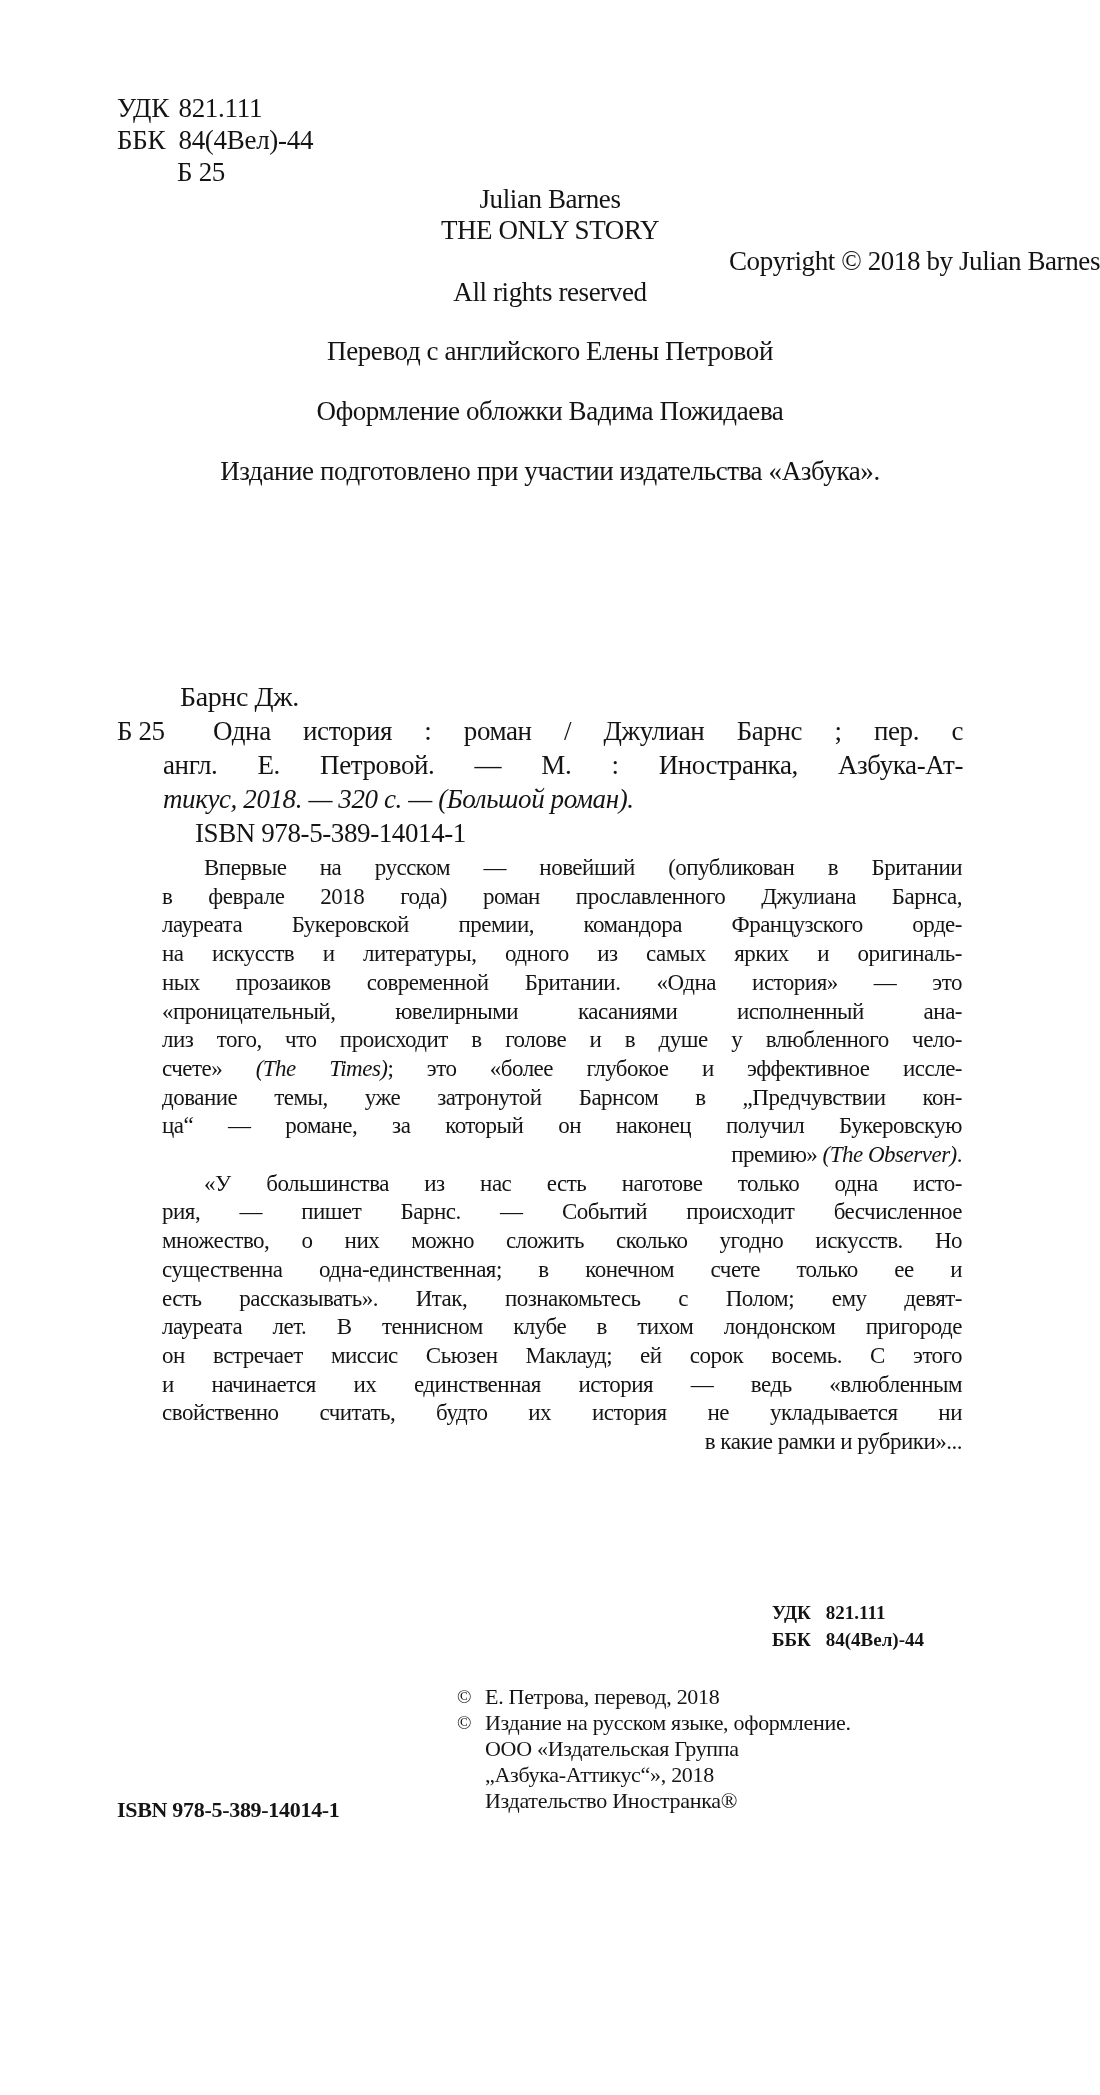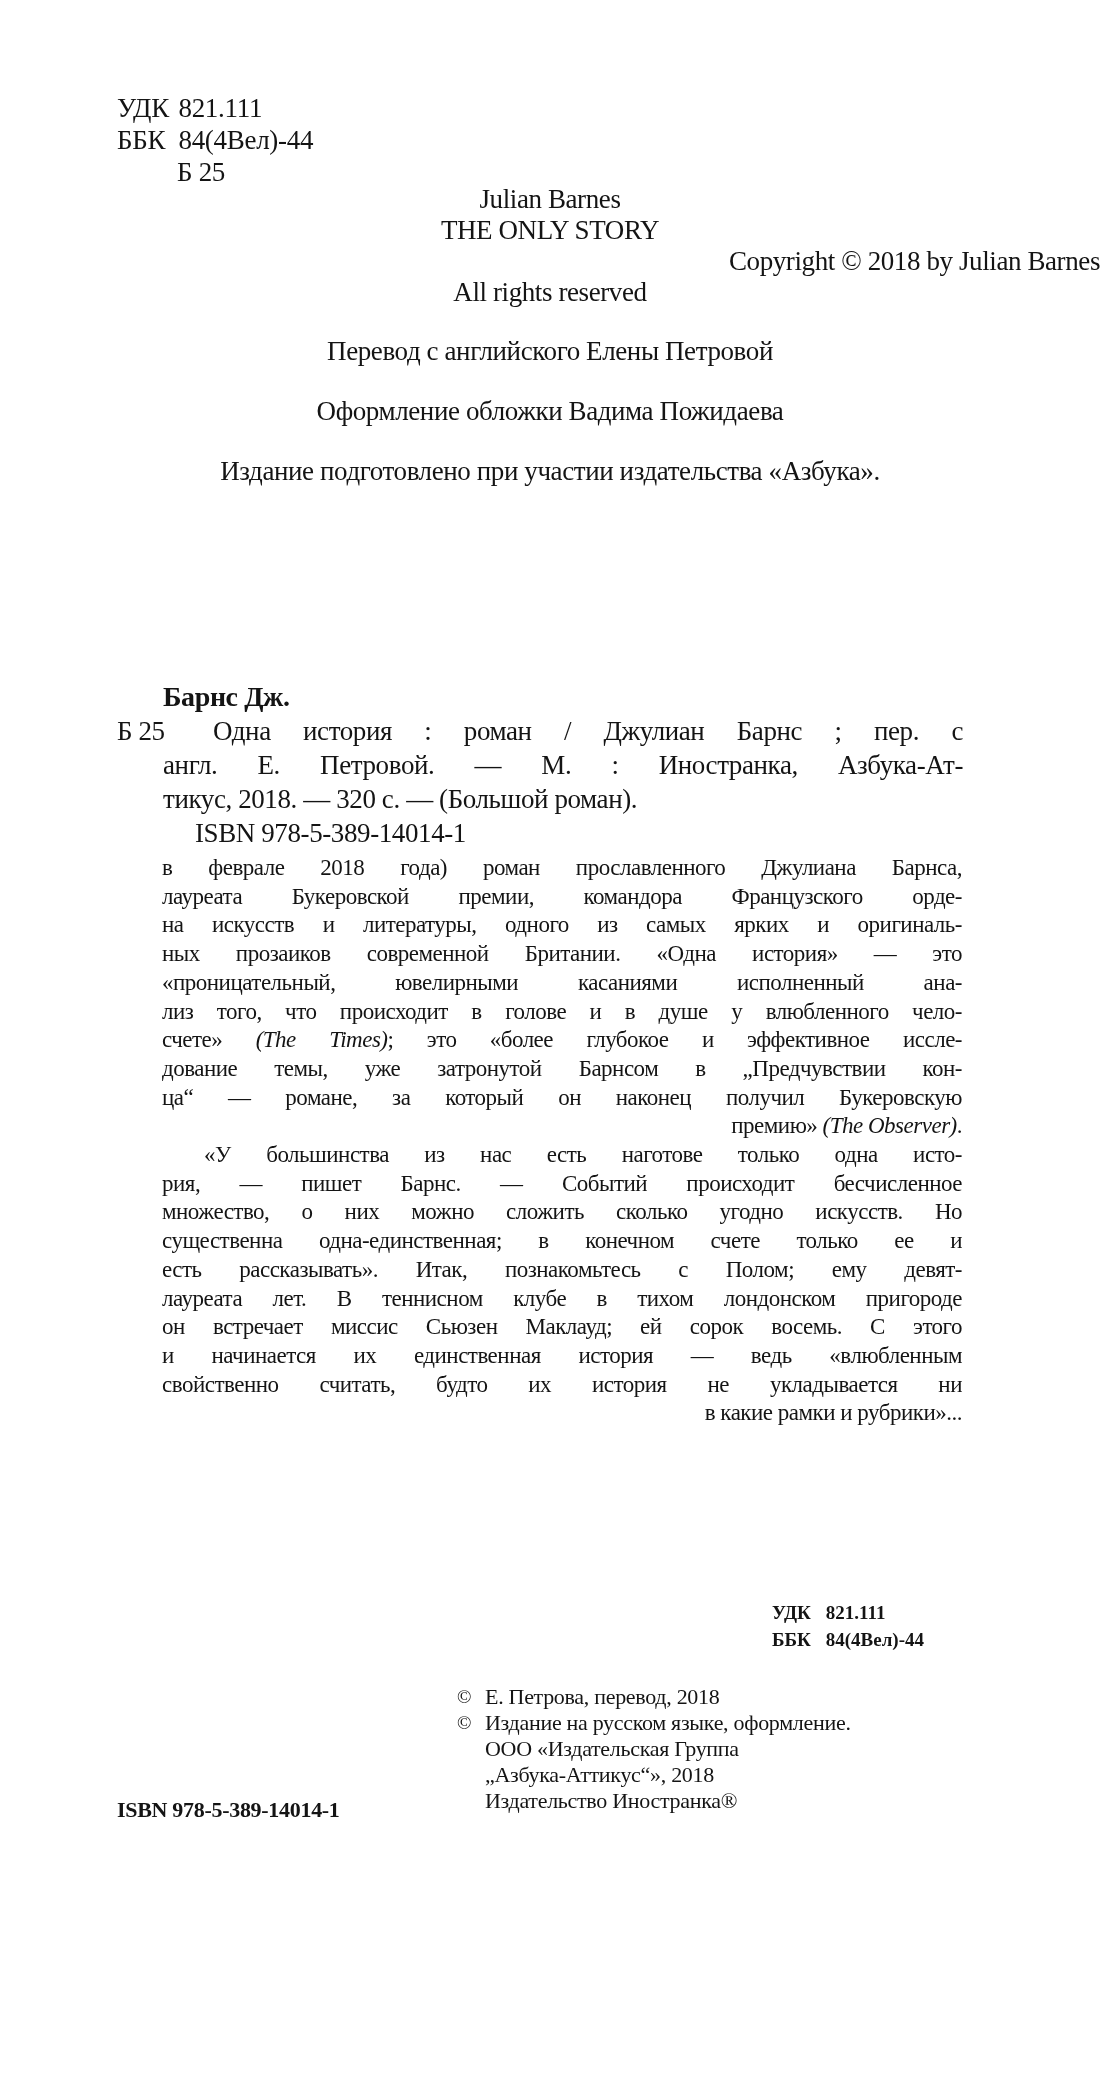--- a/index.html
+++ b/index.html
@@ -10,21 +10,21 @@
     body {
       width: 1100px;
       height: 2095px;
       position: relative;
       overflow: hidden;
       font-family: "Liberation Serif", "DejaVu Serif", serif;
       color: #141414;
     }
     .line { position: absolute; white-space: nowrap; font-size: 27px; line-height: 30px; letter-spacing: -0.4px; }
     .center { position: absolute; left: 0; width: 1100px; text-align: center; white-space: nowrap; font-size: 27px; line-height: 30px; letter-spacing: -0.4px; }
-    .bold { font-weight: bold; }
+    .bold { font-weight: normal; margin-left: 17px; }
     .classif { position: absolute; font-size: 27px; line-height: 30px; letter-spacing: -0.3px; }
     .classif .code { display: inline-block; width: 55px; }
     .body-text {
       position: absolute;
       left: 162px;
       width: 800px;
       font-size: 23px;
       line-height: 28.7px;
       text-align: justify;
       letter-spacing: -0.5px;
@@ -55,24 +55,25 @@
 <div class="center" style="top:277px;">All rights reserved</div>
 
 <div class="center" style="top:336px;">Перевод с английского Елены Петровой</div>
 <div class="center" style="top:396px;">Оформление обложки Вадима Пожидаева</div>
 <div class="center" style="top:456px;">Издание подготовлено при участии издательства «Азбука».</div>
 
 <div class="line bold" style="left:163px; top:682px; font-size:28px;">Барнс Дж.</div>
 <div class="line" style="left:117px; top:716px;">Б 25</div>
 <div class="line" style="left:213px; top:716px; width:750px; text-align:justify; text-align-last:justify; white-space:normal;">Одна история : роман / Джулиан Барнс ; пер. с</div>
 <div class="line" style="left:163px; top:750px; width:800px; text-align:justify; text-align-last:justify; white-space:normal;">англ. Е. Петровой. — М. : Иностранка, Азбука-Ат-</div>
-<div class="line" style="left:163px; top:784px;">тикус, 2018. — 320 с. — (Большой роман).</div>
+<div class="line" style="left:163px; top:784px;font-style:italic;">тикус, 2018. — 320 с. — (Большой роман).</div>
 <div class="line" style="left:195px; top:818px;">ISBN 978-5-389-14014-1</div>
 
 <div class="body-text" style="top:854px;">
+  <span class="jl ind">Впервые на русском — новейший (опубликован в Британии</span>
   <span class="jl">в феврале 2018 года) роман прославленного Джулиана Барнса,</span>
   <span class="jl">лауреата Букеровской премии, командора Французского орде-</span>
   <span class="jl">на искусств и литературы, одного из самых ярких и оригиналь-</span>
   <span class="jl">ных прозаиков современной Британии. «Одна история» — это</span>
   <span class="jl">«проницательный, ювелирными касаниями исполненный ана-</span>
   <span class="jl">лиз того, что происходит в голове и в душе у влюбленного чело-</span>
   <span class="jl"><span>счете» </span><i>(The Times)</i><span>; это «более глубокое и эффективное иссле-</span></span>
   <span class="jl">дование темы, уже затронутой Барнсом в „Предчувствии кон-</span>
   <span class="jl">ца“ — романе, за который он наконец получил Букеровскую</span>
   <span class="ll"><span>премию» </span><i>(The Observer)</i><span>.</span></span>

